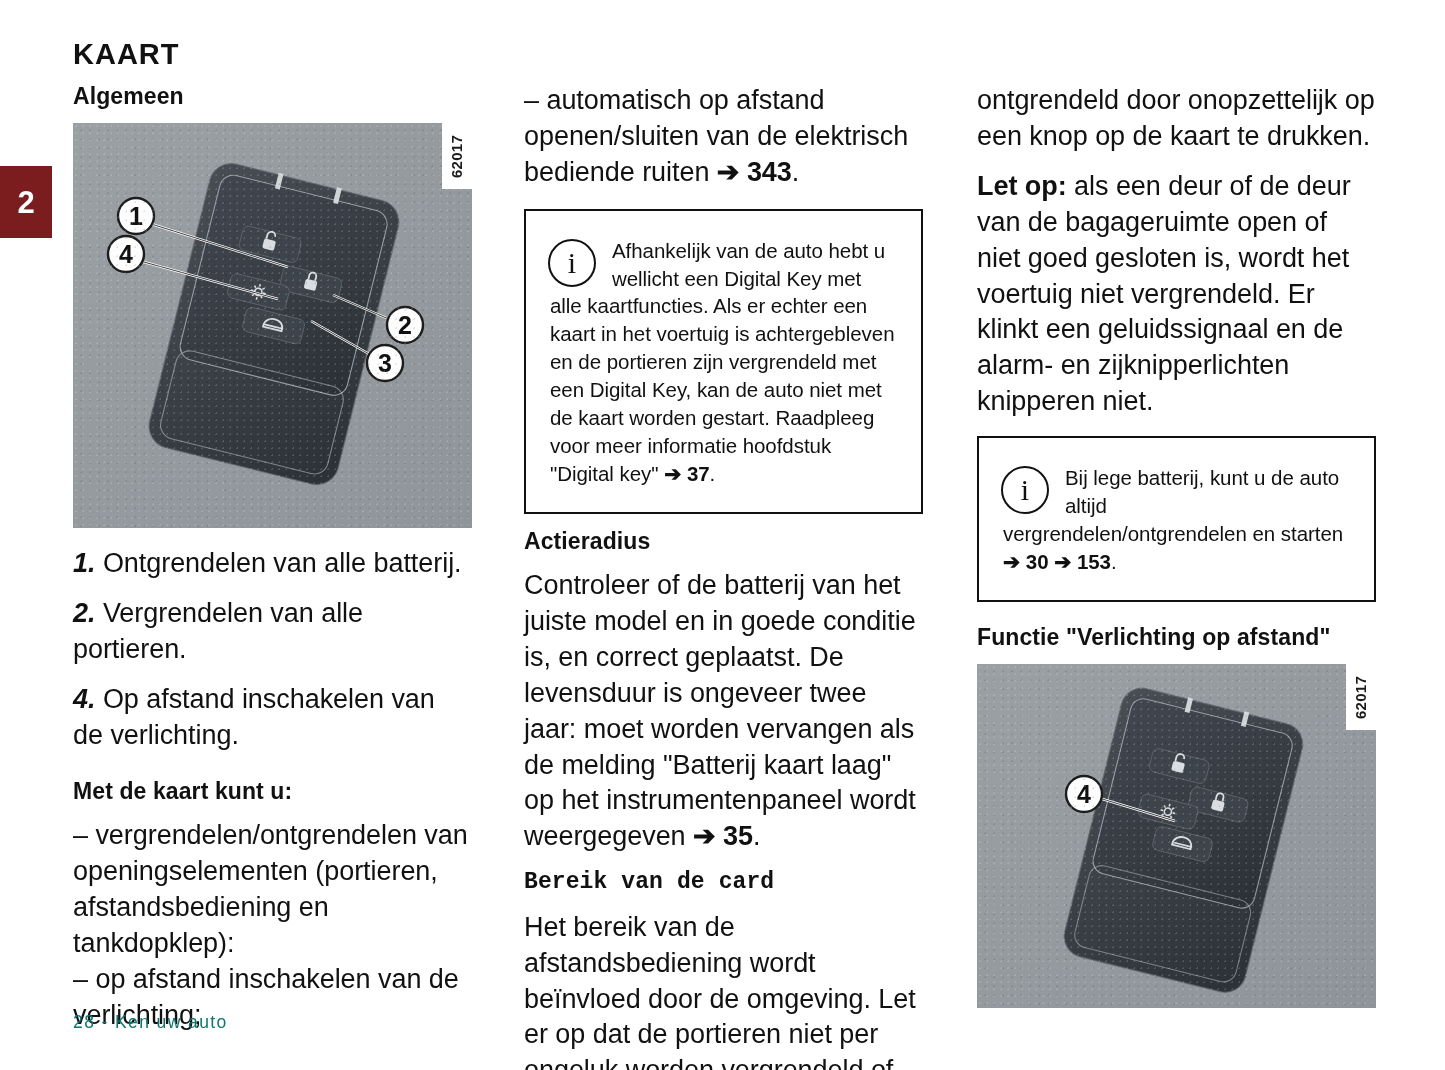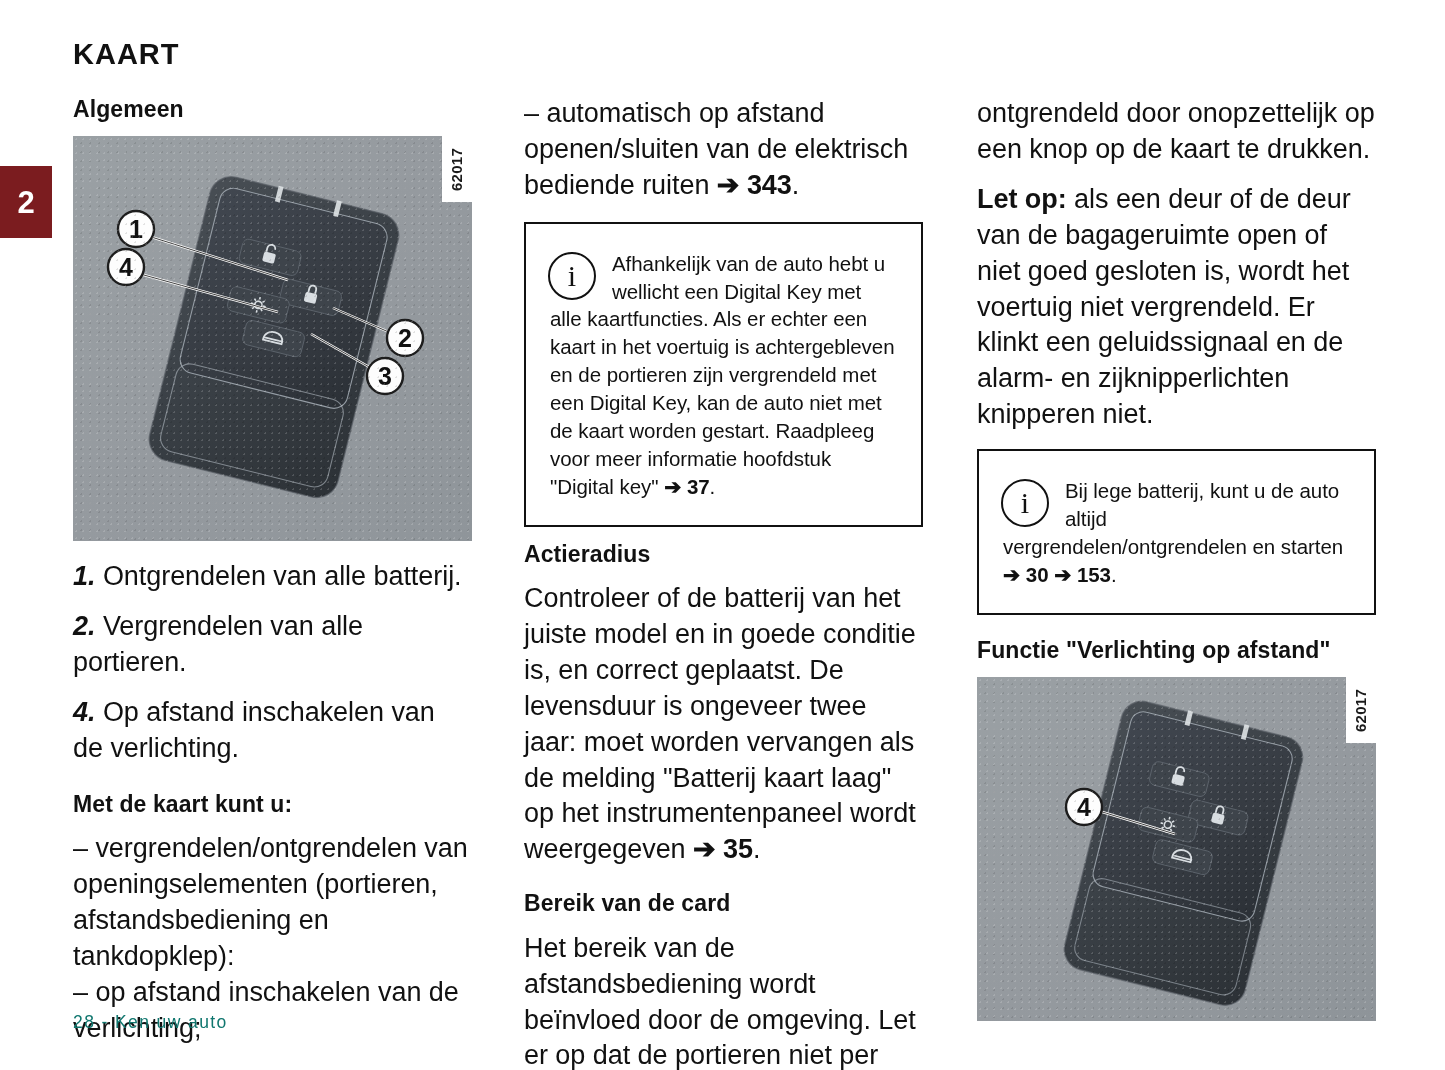--- a/index.html
+++ b/index.html
@@ -25,21 +25,21 @@
   }
 
   
   .page-title{
     position:absolute;left:73px;top:38px;
     font-size:29px;font-weight:700;letter-spacing:1.0px;
     color:#111111;
   }
 
   
-  .col{position:absolute;top:96px;width:399px;}
+  .col{position:absolute;top:83px;width:399px;}
   .col-1{left:73px;}
   .col-2{left:524px;}
   .col-3{left:977px;}
 
   h2.sec{
     font-size:23px;font-weight:700;margin:0 0 14px 0;letter-spacing:.1px;
     line-height:1.15;
   }
 
   p{
@@ -230,21 +230,21 @@
     <div class="notebox" style="margin-top:18px;">
       <div class="noteinner">
         <div class="info-icon">i</div>
         <p><span>Afhankelijk van de auto hebt u wellicht een Digital Key met alle kaartfuncties. Als er echter een kaart in het voertuig is achtergebleven en de portieren zijn vergrendeld met een Digital Key, kan de auto niet met de kaart worden gestart. Raadpleeg voor meer informatie hoofdstuk "Digital key" </span><span class="arrow nowrap">➔&nbsp;<span class="b">37</span></span><span>.</span></p>
       </div>
     </div>
 
     <h2 class="sec" style="margin-top:12px;">Actieradius</h2>
     <p><span>Controleer of de batterij van het juiste model en in goede conditie is, en correct geplaatst. De levensduur is ongeveer twee jaar: moet worden vervangen als de melding "Batterij kaart laag" op het instrumentenpaneel wordt weergegeven </span><span class="arrow nowrap">➔&nbsp;<span class="b">35</span></span><span>.</span></p>
 
-    <h2 class="sec" style="margin-top:22px;">Bereik van de card</h2>
+    <h2 class="sec" style="margin-top:14px;font-family:Liberation Mono, monospace;">Bereik van de card</h2>
     <p>Het bereik van de afstandsbediening wordt beïnvloed door de omgeving. Let er op dat de portieren niet per ongeluk worden vergrendeld of</p>
   </div>
 
   <div class="col col-3">
 
     <p>ontgrendeld door onopzettelijk op een knop op de kaart te drukken.</p>
 
     <p><span class="b">Let op:</span><span> als een deur of de deur van de bagageruimte open of niet goed gesloten is, wordt het voertuig niet vergrendeld. Er klinkt een geluidssignaal en de alarm- en zijknipperlichten knipperen niet.</span></p>
 
     <div class="notebox" style="margin-top:16px;">

